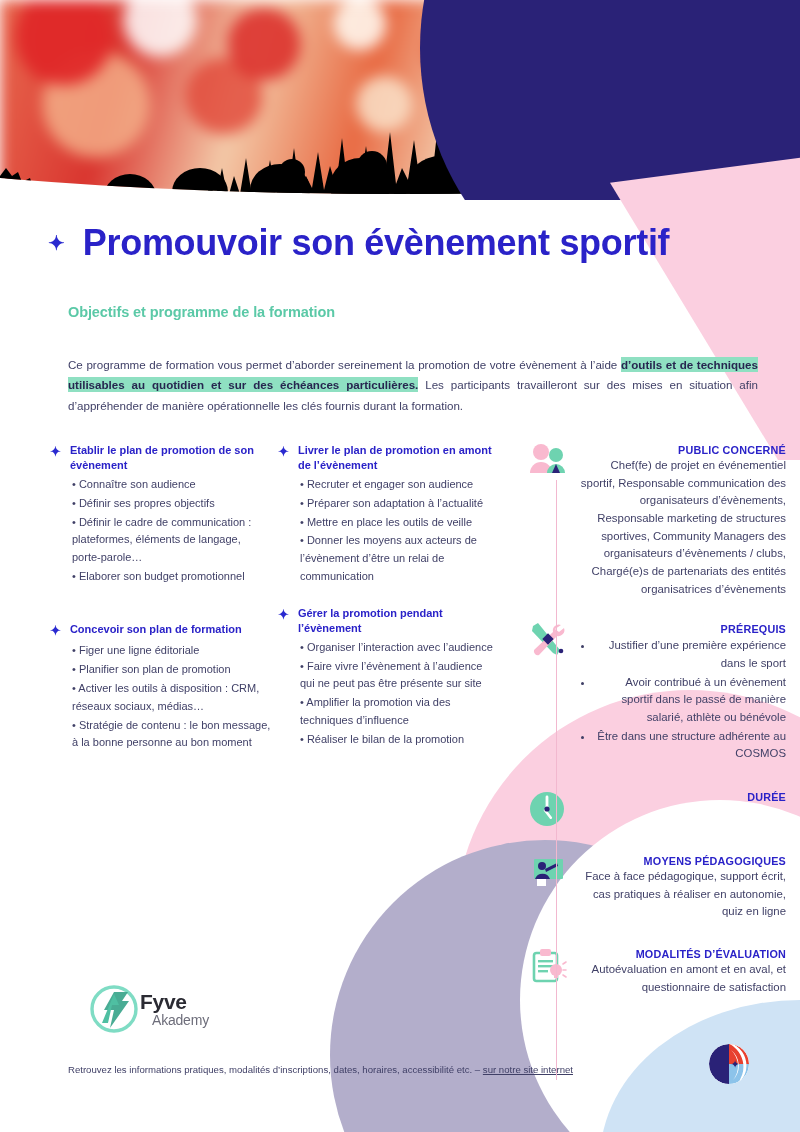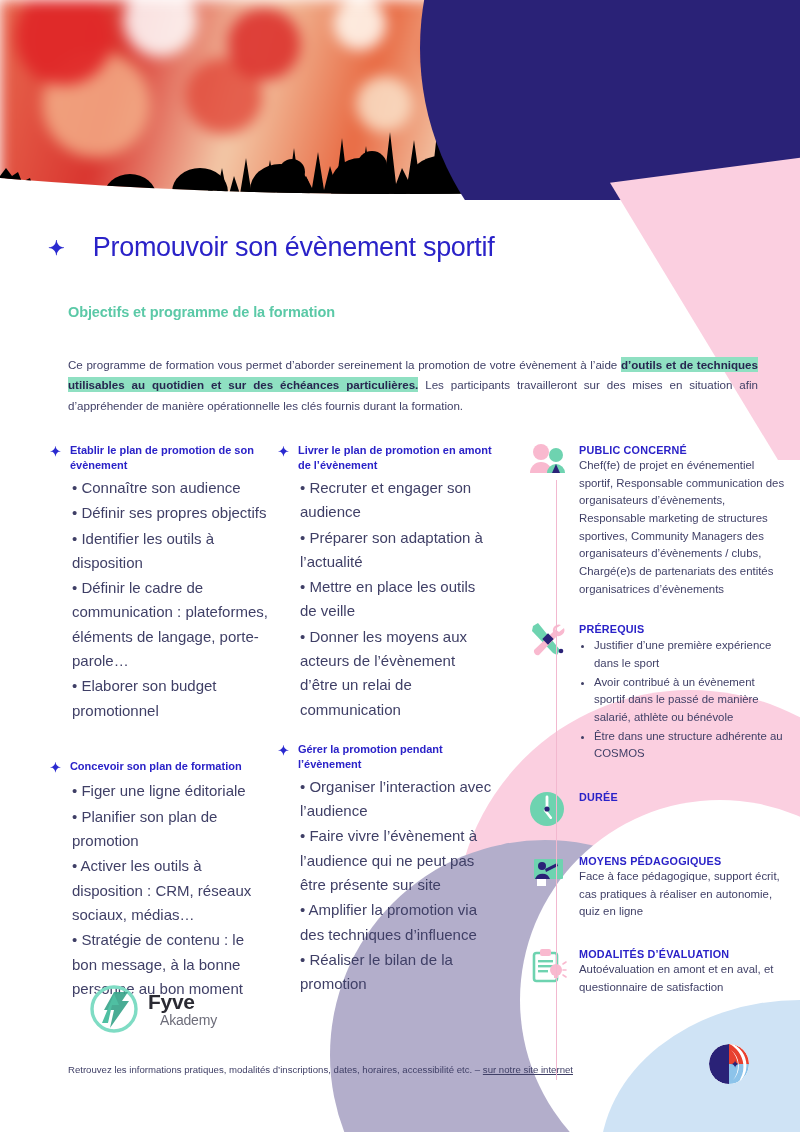--- a/index.html
+++ b/index.html
@@ -69,21 +69,21 @@
     position:absolute;left:600px;top:1000px;width:400px;height:320px;border-radius:50%;
     background:#cfe3f5;
   }
 
   
   .content{position:relative;z-index:5;}
 
   .title-row{position:absolute;left:48px;top:218px;display:flex;align-items:center;gap:14px;}
   .spark{color:#2a2ad0;font-size:20px;line-height:1;font-weight:700;}
   .doc-title{
-    font-size:27px;font-weight:400;color:#2a22c8;letter-spacing:-0.3px;margin:14px;
+    font-size:36px;font-weight:700;color:#2a22c8;letter-spacing:-0.3px;margin:4px;
   }
 
   .section-heading{
     position:absolute;left:68px;top:304px;
     font-size:14.5px;font-weight:700;color:#5bc9a7;letter-spacing:-0.1px;
   }
 
   .intro{
     position:absolute;left:68px;top:343px;width:690px;
     font-size:11.6px;line-height:1.78;color:#3f3f66;text-align:justify;
@@ -96,40 +96,40 @@
   .col2{left:278px;top:443px;width:215px;}
 
   .block{margin-bottom:20px;}
   .block-head{display:flex;gap:9px;align-items:flex-start;}
   .block-head .spark2{color:#2a2ad0;font-size:13px;line-height:1.35;font-weight:700;flex:none;}
   .block-title{
     font-size:11px;font-weight:700;color:#2a22c8;line-height:1.36;margin:0;
   }
   .bullets{list-style:none;margin:3px 0 0 0;padding:0 0 0 22px;}
   .bullets li{
-    font-size:15px;line-height:1.62;color:#3f3f66;margin:0 0 1px 0;
-  }
-
-  
-  .sidebar{position:absolute;left:528px;top:443px;width:258px;}
+    font-size:11px;line-height:1.62;color:#3f3f66;margin:0 0 1px 0;
+  }
+
+  
+  .sidebar{position:absolute;left:528px;top:443px;width:258px;text-align:right;}
   .side-line{
     position:absolute;left:556px;top:480px;width:1px;height:600px;background:#f2b8cf;z-index:4;
   }
   .side-item{position:relative;display:flex;gap:11px;margin-bottom:20px;}
   .side-icon{width:40px;height:38px;flex:none;position:relative;}
   .side-body{flex:1;padding-top:1px;}
   .side-title{
     font-size:10.8px;font-weight:700;color:#2a22c8;letter-spacing:.2px;margin:0 0 1px 0;
   }
   .side-text{font-size:11.4px;line-height:1.55;color:#3f3f66;margin:0;}
   .side-bullets{list-style:disc;margin:2px 0 0 0;padding-left:15px;}
   .side-bullets li{font-size:11.4px;line-height:1.55;color:#3f3f66;margin-bottom:1px;}
 
   
-  .logo{position:absolute;left:88px;top:983px;display:flex;align-items:center;gap:8px;}
+  .logo{position:absolute;left:88px;top:983px;display:flex;align-items:center;gap:0;}
   .logo-mark{width:52px;height:52px;position:relative;}
   .logo-text{line-height:1;}
   .logo-fyve{font-size:21px;font-weight:700;color:#2b2b33;letter-spacing:-.3px;}
   .logo-akademy{font-size:14px;font-weight:400;color:#6d6d7a;letter-spacing:-.2px;margin-left:12px;display:block;margin-top:1px;}
 
   
   .footer{
     position:absolute;left:68px;top:1063px;width:640px;
     font-size:9.6px;color:#3f3f66;line-height:1.5;
   }
@@ -198,21 +198,20 @@
 
     <div class="col col1">
       <div class="block">
         <div class="block-head">
           <span class="spark2">✦</span>
           <h2 class="block-title">Etablir le plan de promotion de son évènement</h2>
         </div>
         <ul class="bullets">
           <li>• Connaître son audience</li>
           <li>• Définir ses propres objectifs</li>
-          <li>• Identifier les outils à disposition</li>
           <li>• Définir le cadre de communication : plateformes, éléments de langage, porte-parole…</li>
           <li>• Elaborer son budget promotionnel</li>
         </ul>
       </div>
       <div class="block" style="margin-top:36px;">
         <div class="block-head">
           <span class="spark2">✦</span>
           <h2 class="block-title">Concevoir son plan de formation</h2>
         </div>
         <ul class="bullets">

